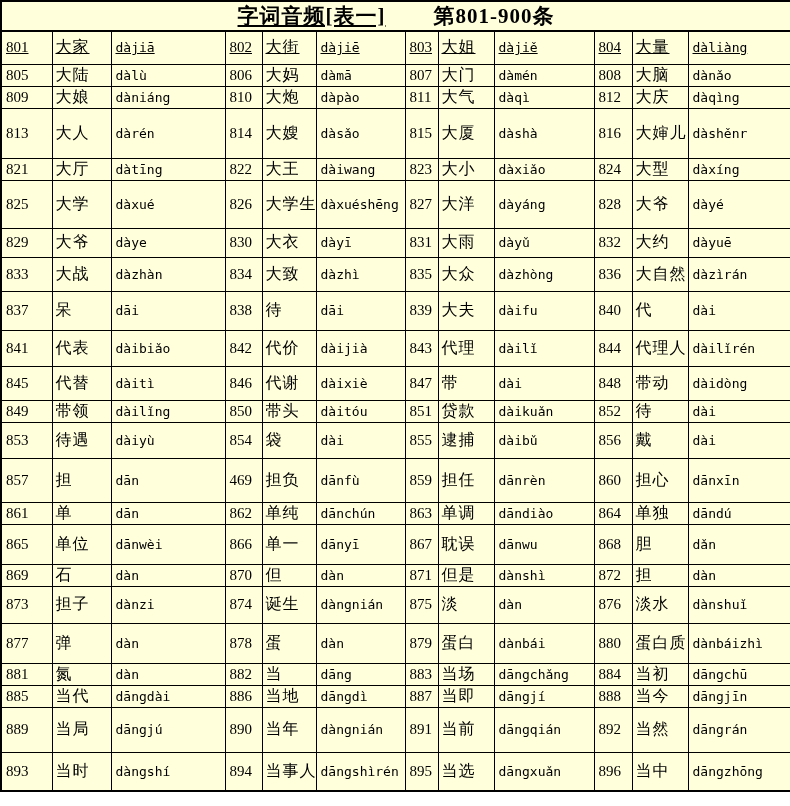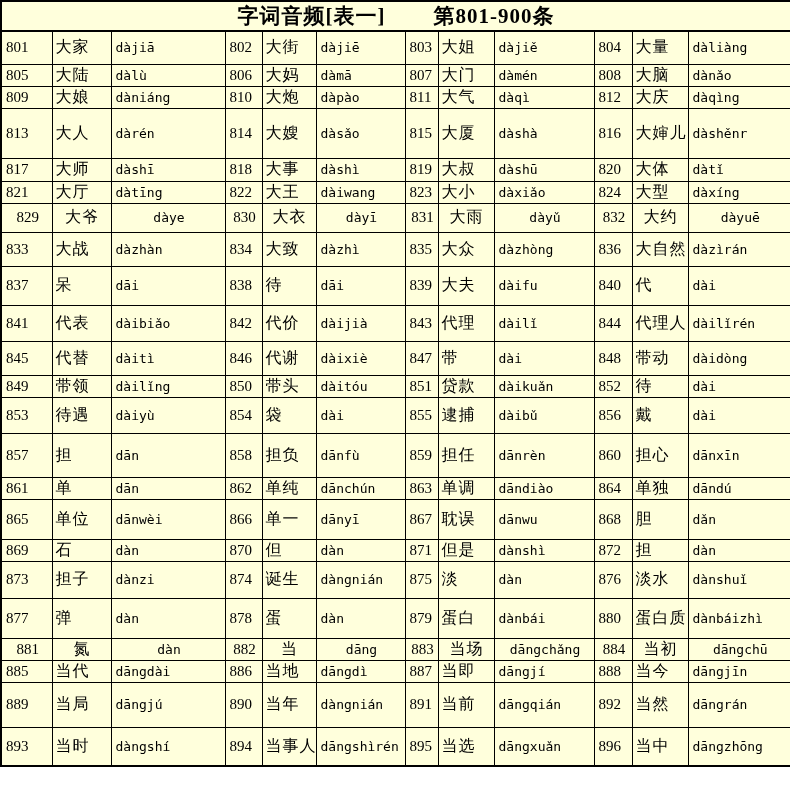--- a/index.html
+++ b/index.html
@@ -32,21 +32,21 @@
   tr.title-row td {
     border-bottom: 2px solid #000000;
     height: 24px;
     text-align: center;
     font-family: "Liberation Serif", "DejaVu Serif", serif;
     font-weight: bold;
     font-size: 21px;
     letter-spacing: 1px;
     padding: 0;
   }
-  tr.title-row .title-left { margin-right: 48px; }
+  tr.title-row .title-left { margin-right: 48px; text-decoration: underline; }
   td.num {
     font-family: "Liberation Serif", "DejaVu Serif", serif;
     font-size: 15px;
     padding-left: 4px;
   }
   td.word {
     font-family: "DejaVu Sans", sans-serif;
     font-size: 16px;
     padding-left: 3px;
     letter-spacing: 1px;
@@ -75,21 +75,21 @@
       <col style="width:38px">
         <col style="width:56px">
         <col style="width:103px">
     </colgroup>
     <tbody id="table-body">
       <tr class="title-row">
         <td colspan="12">
           <span class="title-left">字词音频[表一]</span><span class="title-right">第801-900条</span>
         </td>
       </tr>
-    <tr style="height: 33px;">
+    <tr style="height: 33px; text-decoration: underline;">
           <td class="num">801</td>
           <td class="word">大家</td>
           <td class="pinyin">dàjiā</td>
           <td class="num">802</td>
           <td class="word">大街</td>
           <td class="pinyin">dàjiē</td>
           <td class="num">803</td>
           <td class="word">大姐</td>
           <td class="pinyin">dàjiě</td>
           <td class="num">804</td>
@@ -131,49 +131,49 @@
           <td class="num">814</td>
           <td class="word">大嫂</td>
           <td class="pinyin">dàsǎo</td>
           <td class="num">815</td>
           <td class="word">大厦</td>
           <td class="pinyin">dàshà</td>
           <td class="num">816</td>
           <td class="word">大婶儿</td>
           <td class="pinyin">dàshěnr</td>
         </tr>
-        <tr style="height: 23px;">
-          <td class="num">817</td>
-          <td class="word">大师</td>
-          <td class="pinyin">dàshī</td>
-          <td class="num">818</td>
-          <td class="word">大事</td>
-          <td class="pinyin">dàshì</td>
-          <td class="num">819</td>
-          <td class="word">大叔</td>
-          <td class="pinyin">dàshū</td>
-          <td class="num">820</td>
-          <td class="word">大体</td>
-          <td class="pinyin">dàtǐ</td>
-        </tr>
         <tr style="height: 17px; padding-left: 47px;">
           <td class="num">821</td>
           <td class="word">大厅</td>
           <td class="pinyin">dàtīng</td>
           <td class="num">822</td>
           <td class="word">大王</td>
           <td class="pinyin">dàiwang</td>
           <td class="num">823</td>
           <td class="word">大小</td>
           <td class="pinyin">dàxiǎo</td>
           <td class="num">824</td>
           <td class="word">大型</td>
           <td class="pinyin">dàxíng</td>
         </tr>
-        <tr style="height: 29px; text-align: center;">
+        <tr style="height: 48px;">
+          <td class="num">825</td>
+          <td class="word">大学</td>
+          <td class="pinyin">dàxué</td>
+          <td class="num">826</td>
+          <td class="word">大学生</td>
+          <td class="pinyin">dàxuéshēng</td>
+          <td class="num">827</td>
+          <td class="word">大洋</td>
+          <td class="pinyin">dàyáng</td>
+          <td class="num">828</td>
+          <td class="word">大爷</td>
+          <td class="pinyin">dàyé</td>
+        </tr>
+        <tr style="height: 29px;">
           <td class="num">829</td>
           <td class="word">大爷</td>
           <td class="pinyin">dàye</td>
           <td class="num">830</td>
           <td class="word">大衣</td>
           <td class="pinyin">dàyī</td>
           <td class="num">831</td>
           <td class="word">大雨</td>
           <td class="pinyin">dàyǔ</td>
           <td class="num">832</td>
@@ -261,21 +261,21 @@
           <td class="word">逮捕</td>
           <td class="pinyin">dàibǔ</td>
           <td class="num">856</td>
           <td class="word">戴</td>
           <td class="pinyin">dài</td>
         </tr>
         <tr style="height: 44px;">
           <td class="num">857</td>
           <td class="word">担</td>
           <td class="pinyin">dān</td>
-          <td class="num">858</td>
+          <td class="num">469</td>
           <td class="word">担负</td>
           <td class="pinyin">dānfù</td>
           <td class="num">859</td>
           <td class="word">担任</td>
           <td class="pinyin">dānrèn</td>
           <td class="num">860</td>
           <td class="word">担心</td>
           <td class="pinyin">dānxīn</td>
         </tr>
         <tr style="height: 16px;">
@@ -341,21 +341,21 @@
           <td class="num">878</td>
           <td class="word">蛋</td>
           <td class="pinyin">dàn</td>
           <td class="num">879</td>
           <td class="word">蛋白</td>
           <td class="pinyin">dànbái</td>
           <td class="num">880</td>
           <td class="word">蛋白质</td>
           <td class="pinyin">dànbáizhì</td>
         </tr>
-        <tr style="height: 15px; text-align: center;">
+        <tr style="height: 15px;">
           <td class="num">881</td>
           <td class="word">氮</td>
           <td class="pinyin">dàn</td>
           <td class="num">882</td>
           <td class="word">当</td>
           <td class="pinyin">dāng</td>
           <td class="num">883</td>
           <td class="word">当场</td>
           <td class="pinyin">dāngchǎng</td>
           <td class="num">884</td>

